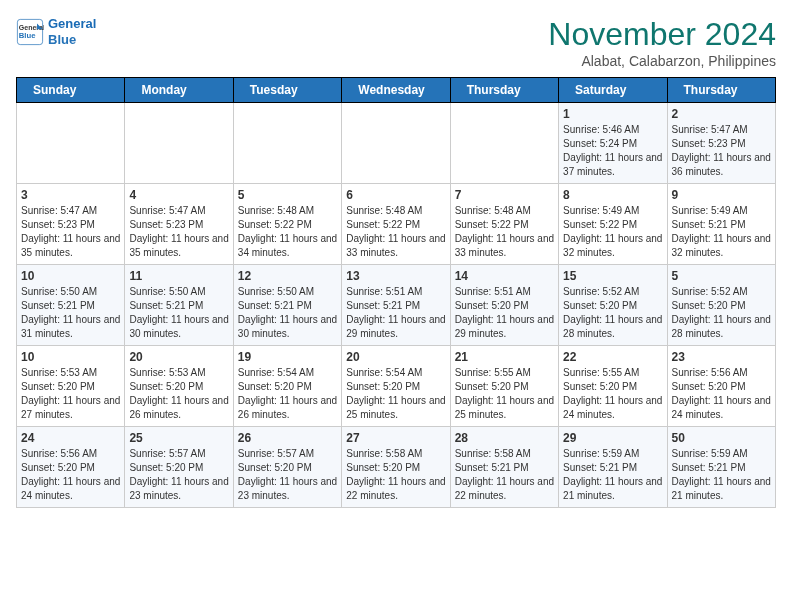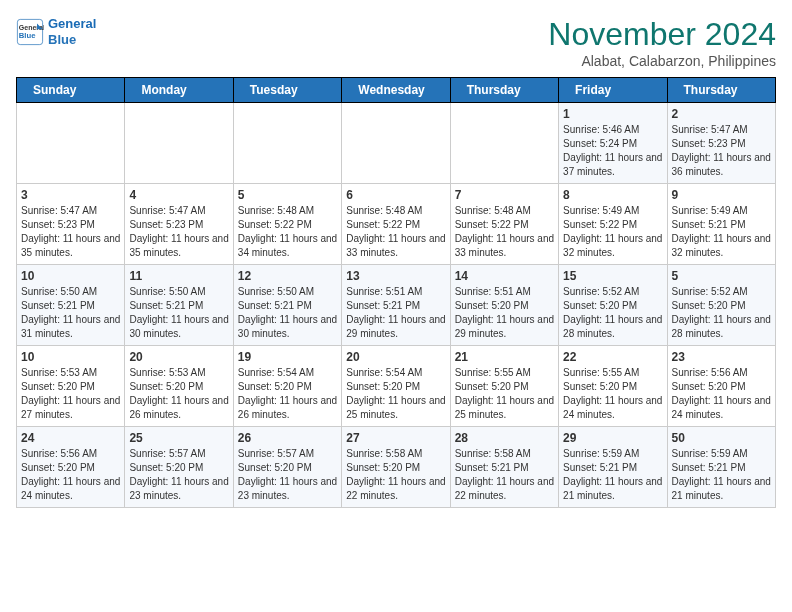--- a/index.html
+++ b/index.html
@@ -107,21 +107,21 @@
 </div>
 
 <table>
   <thead>
     <tr>
     <th>Sunday</th>
         <th>Monday</th>
         <th>Tuesday</th>
         <th>Wednesday</th>
         <th>Thursday</th>
-        <th>Friday</th>
+        <th>Saturday</th>
         <th>Thursday</th>
       </tr>
   </thead>
   <tbody>
   <tr>
         <td class="empty-cell"></td>
         <td class="empty-cell"></td>
         <td class="empty-cell"></td>
         <td class="empty-cell"></td>
         <td class="empty-cell"></td>

